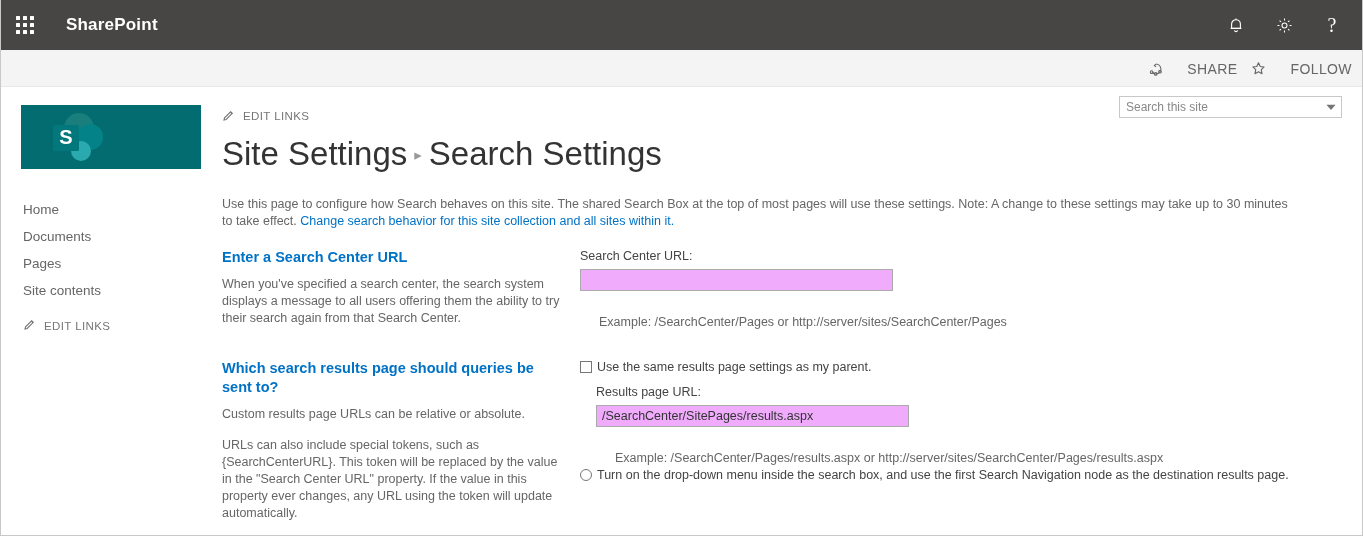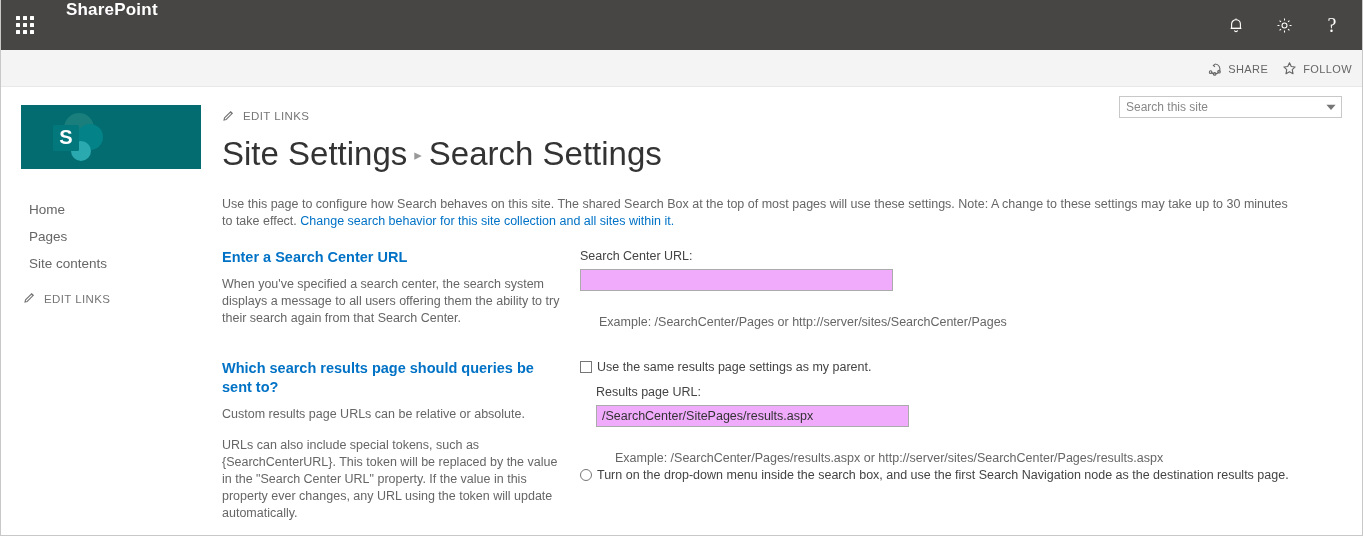--- a/index.html
+++ b/index.html
@@ -17,21 +17,21 @@
     border: 1px solid #c8c8c8;
     border-top: none;
     overflow: hidden;
   }
 
   
   .suite-header {
     position: absolute; left: 0; top: 0;
     width: 1363px; height: 50px;
     background: #484644;
-    display: flex; 
+    display: flex; align-items: center;
   }
   .waffle {
     width: 48px; height: 50px;
     display: flex; align-items: center; justify-content: center;
     cursor: pointer;
   }
   .waffle-grid {
     display: grid;
     grid-template-columns: repeat(3, 4px);
     grid-template-rows: repeat(3, 4px);
@@ -64,43 +64,43 @@
     position: absolute; left: 0; top: 50px;
     width: 1363px; height: 37px;
     background: #f4f4f4;
     border-bottom: 1px solid #e8e8e8;
   }
   .actionbar-right {
     position: absolute; right: 12px; top: 0;
     height: 37px; display: flex; align-items: center; gap: 14px;
   }
   .ab-item {
-    display: flex; align-items: center; gap: 6px;
-    color: #666666; font-size: 11px;
+    display: flex; align-items: center; gap: 24px;
+    color: #666666; font-size: 14px;
     letter-spacing: 0.4px;
     cursor: pointer;
   }
   .ab-item svg { display: block; }
 
   
   .site-logo {
     position: absolute; left: 20px; top: 105px;
     width: 180px; height: 64px;
     background: #036c70;
     overflow: hidden;
   }
   .logo-art { position: absolute; left: 22px; top: 4px; width: 80px; height: 56px; }
 
   .quicklaunch {
     position: absolute; left: 0px; top: 196px;
     width: 200px;
   }
   .ql-item {
     display: block;
-    padding: 6px 0 6px 28px;
+    padding: 6px 0 6px 22px;
     font-size: 13.5px;
     color: #666666;
     text-decoration: none;
     cursor: pointer;
   }
   .ql-editlinks {
     display: flex; align-items: center; gap: 8px;
     padding: 14px 0 6px 22px;
     font-size: 11.5px;
     color: #767676;
@@ -326,20 +326,21 @@
       <circle cx="36" cy="19" r="15" fill="#1a7f7c" opacity="0.95"></circle>
       <circle cx="47" cy="28" r="13" fill="#038387"></circle>
       <circle cx="38" cy="42" r="10" fill="#2aa9ae"></circle>
       <rect x="10" y="16" width="26" height="26" rx="1.5" fill="#03787c"></rect>
       <text x="23" y="35" font-family="'Liberation Sans', sans-serif" font-size="20" font-weight="bold" fill="#ffffff" text-anchor="middle">S</text>
     </svg>
   </div>
 
   <div class="quicklaunch">
     <a class="ql-item">Home</a>
+    <a class="ql-item">Documents</a>
     <a class="ql-item">Pages</a>
     <a class="ql-item">Site contents</a>
     <div class="ql-editlinks">
       <span>
         <svg width="13" height="13" viewBox="0 0 14 14" fill="none" stroke="#767676" stroke-width="1.2">
           <path d="M2.2 11.8l.55-2.3L9.3 2.95l1.75 1.75-6.55 6.55z"></path>
           <path d="M9.0 3.25l1.75 1.75"></path>
         </svg>
       </span>
       <span>EDIT LINKS</span>

